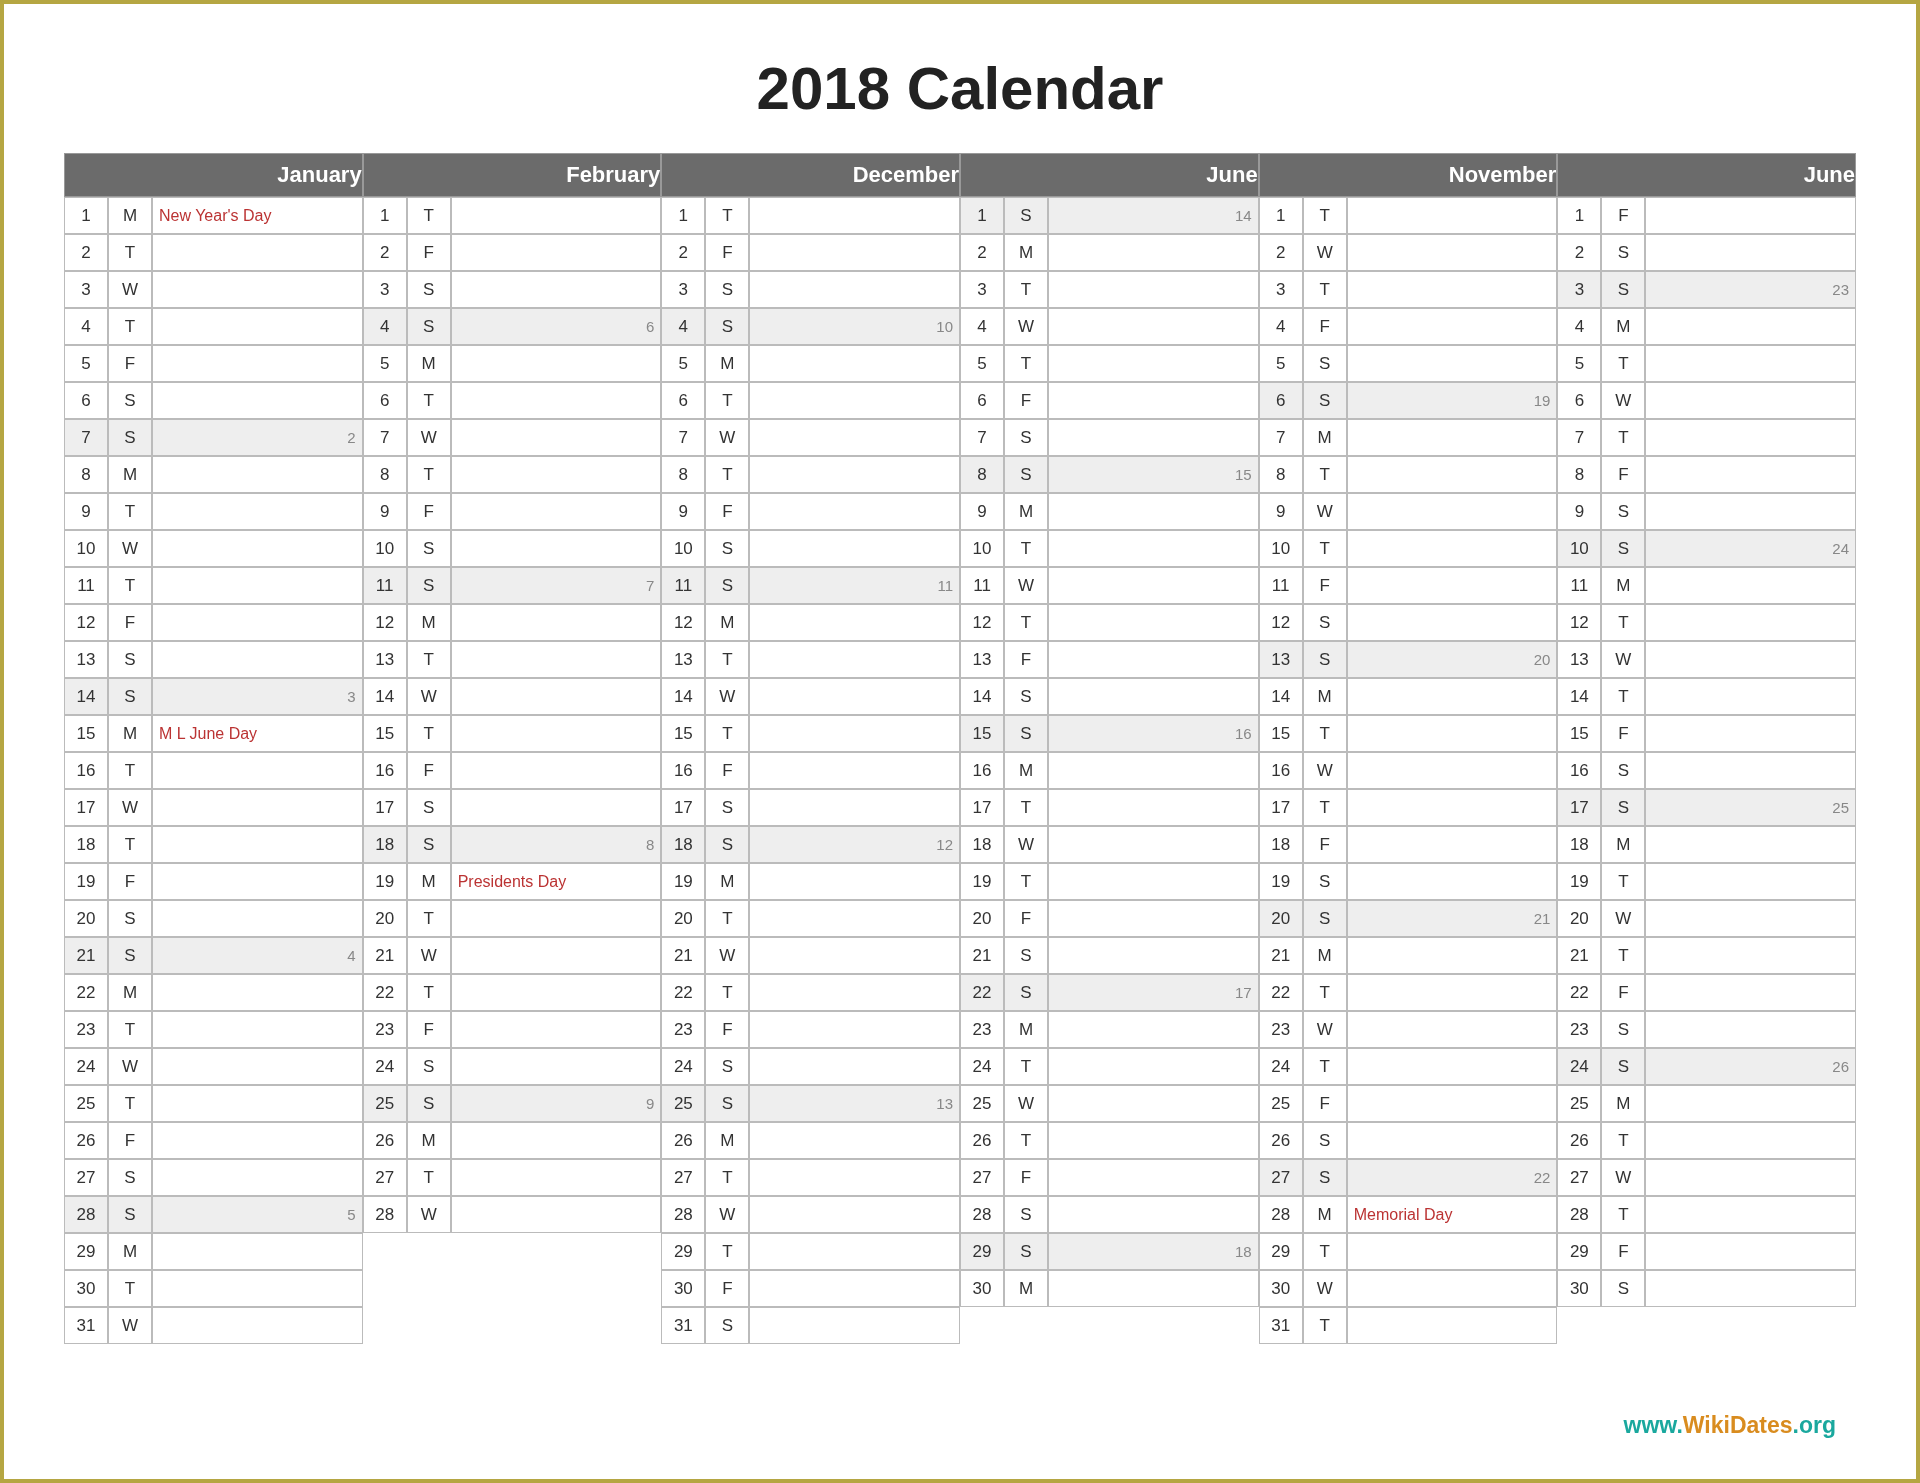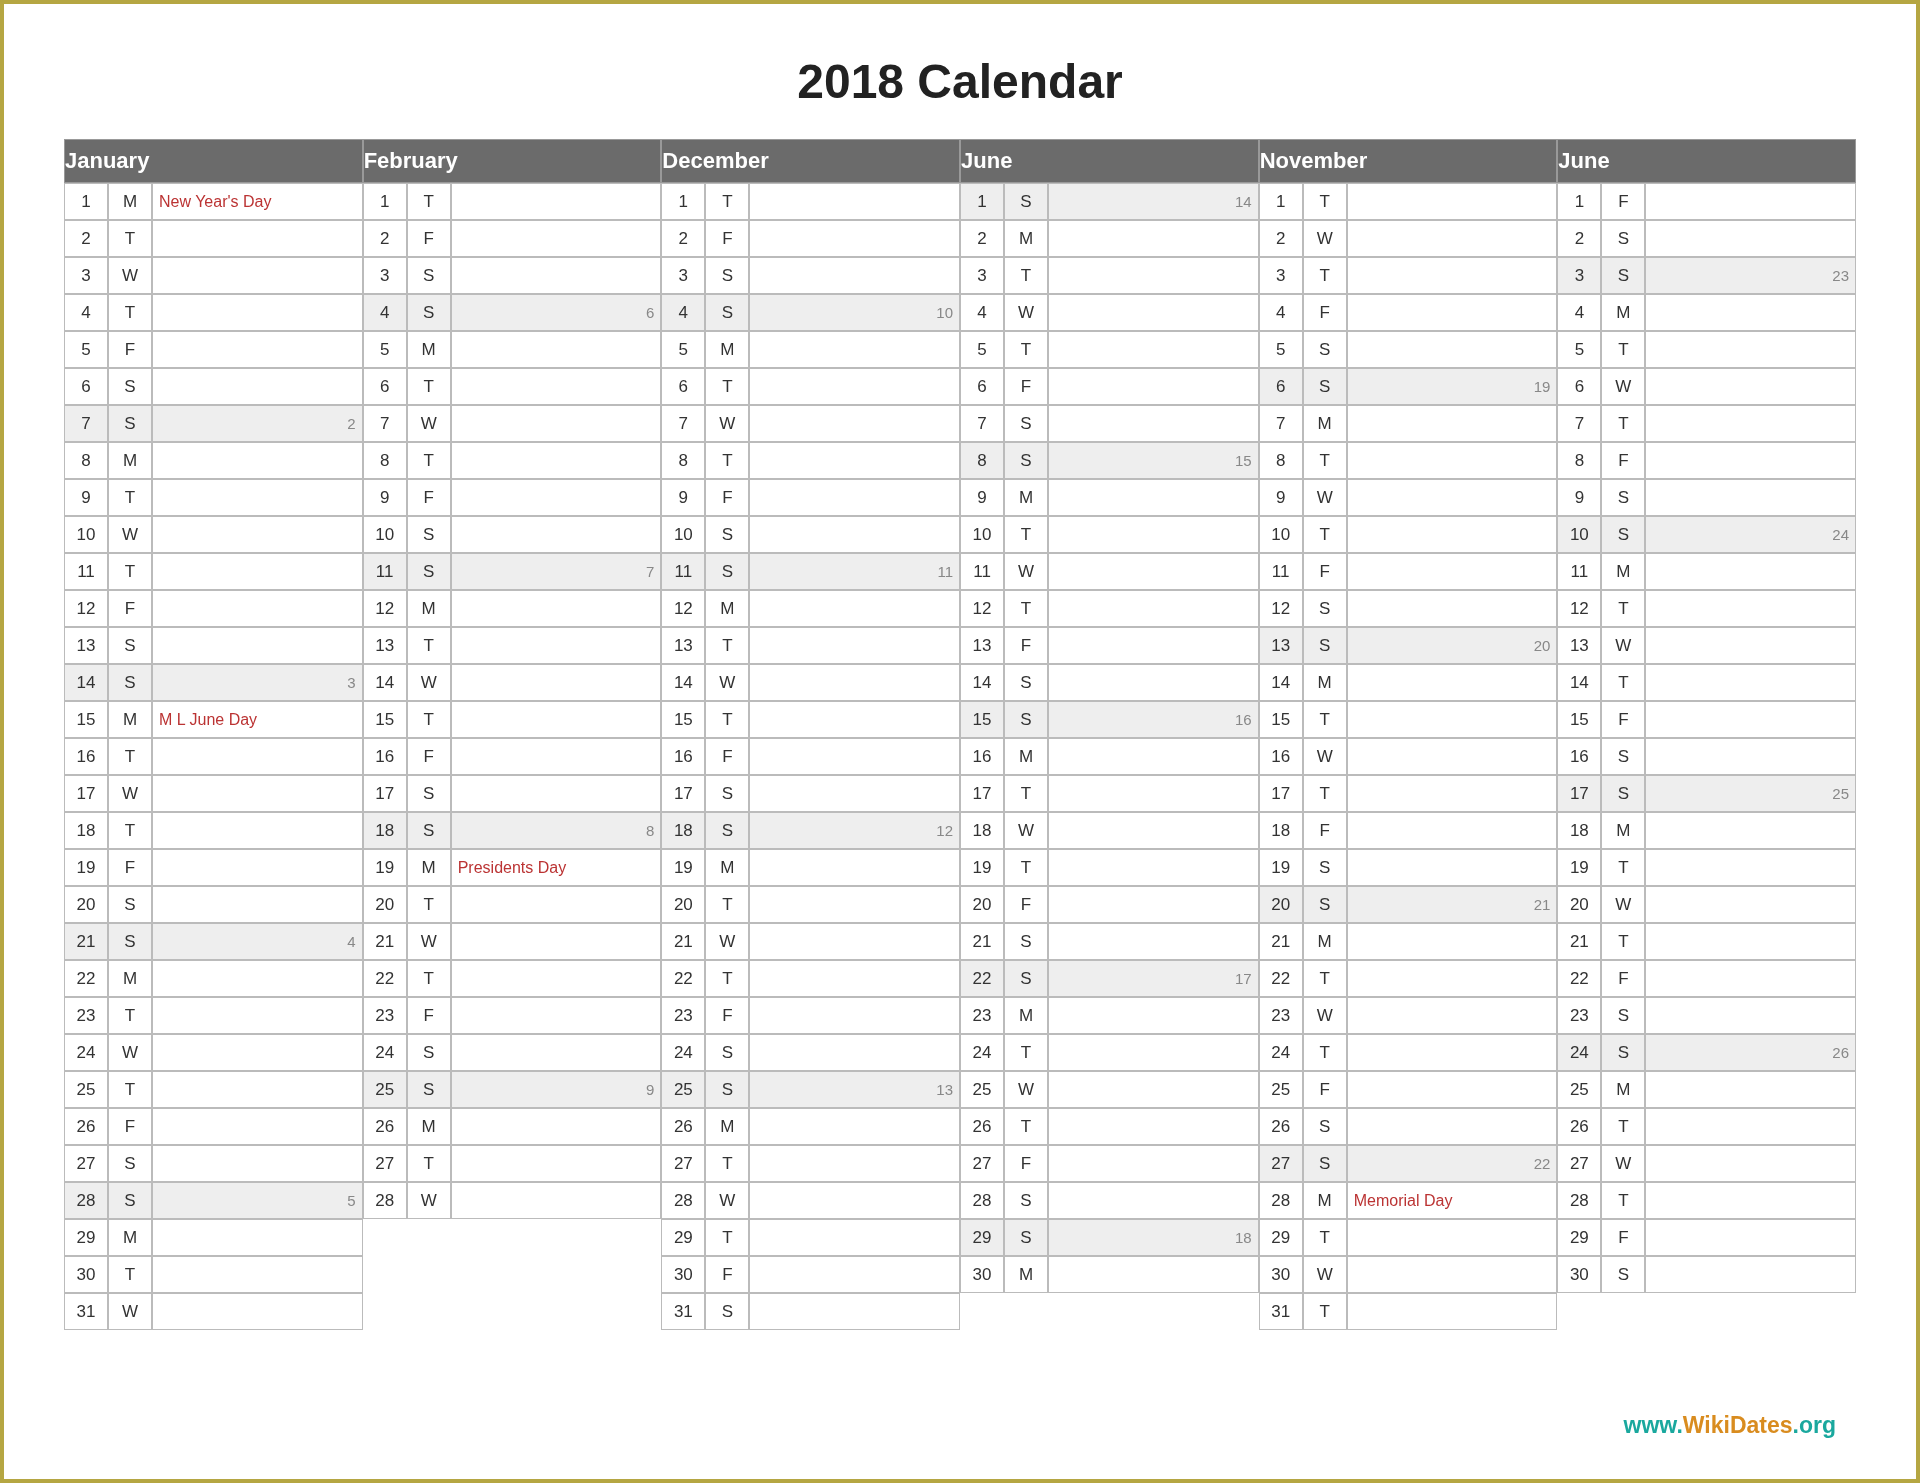--- a/index.html
+++ b/index.html
@@ -13,39 +13,39 @@
   }
   .frame {
     border: 4px solid #b5a642;
     width: 1920px;
     height: 1483px;
     padding: 30px 60px 30px 60px;
     position: relative;
   }
   .title {
     text-align: center;
-    font-size: 48px;
+    font-size: 60px;
     font-weight: bold;
     color: #222;
     margin: 20px 0 30px 0;
   }
   .months-row {
     display: flex;
     width: 100%;
   }
   .month-col {
     flex: 1;
     display: flex;
     flex-direction: column;
   }
   .month-header {
     background: #6b6b6b;
     color: #fff;
     font-weight: bold;
-    text-align: left;
+    text-align: right;
     padding: 8px 0;
     font-size: 22px;
     border: 1px solid #999;
   }
   .day-row {
     display: flex;
     height: 37px;
   }
   .cell-num {
     width: 44px;

